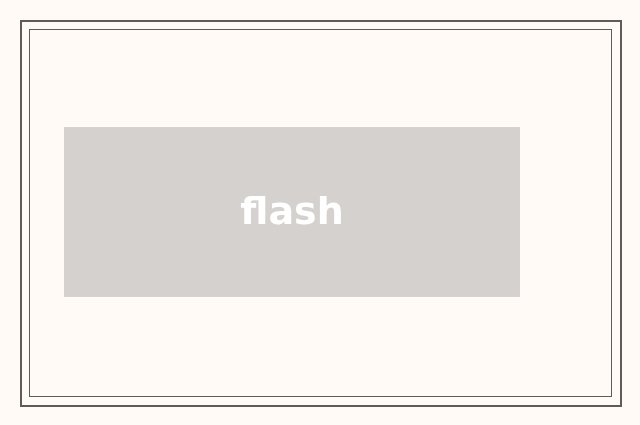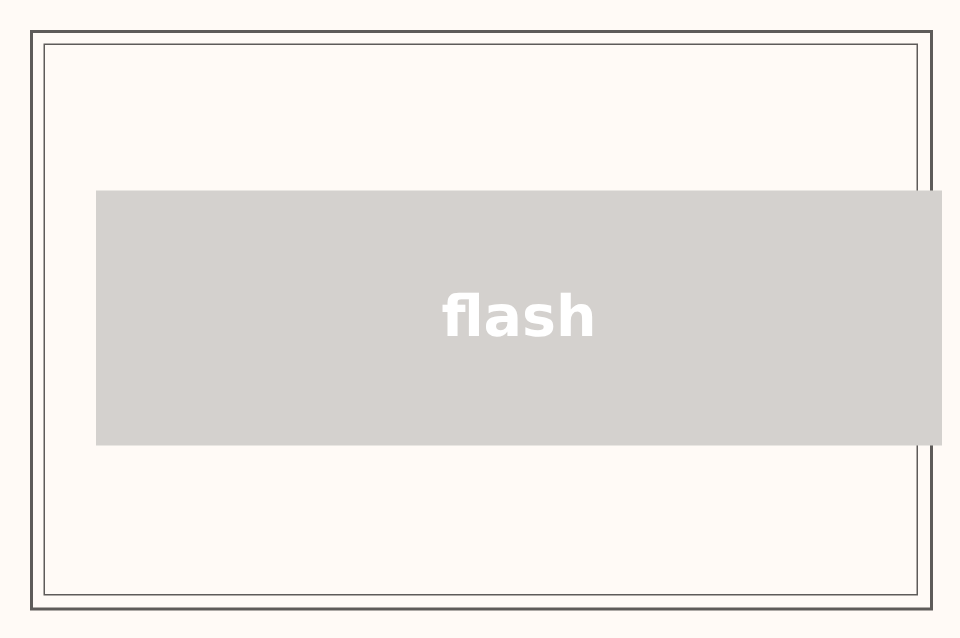--- a/index.html
+++ b/index.html
@@ -1,19 +1,19 @@
 <!DOCTYPE html>
 <html><head>
   <meta charset="utf-8">
   <style>
     html, body { margin: 0; padding: 0; }
     body { width: 640px; height: 425px; background: #fffaf6; position: relative; overflow: hidden; font-family: "DejaVu Sans", sans-serif; }
     .outer { position: absolute; left: 20px; top: 20px; width: 598px; height: 383px; border: 2px solid #5e5b59; box-sizing: content-box; }
     .inner { position: absolute; left: 29px; top: 29px; width: 581px; height: 366px; border: 1px solid #5e5b59; }
-    .placeholder { position: absolute; left: 64px; top: 127px; width: 564px; height: 170px; background: #d4d1ce; display: flex; align-items: center; justify-content: center; }
+    .placeholder { position: absolute; left: 64px; top: 127px; width: 456px; height: 170px; background: #d4d1ce; display: flex; align-items: center; justify-content: center; }
     .placeholder span { color: #ffffff; font-weight: bold; font-size: 38px; letter-spacing: 0px; margin-top: -2px; }
   </style>
 </head>
 <body>
 
 <div class="outer"></div>
 <div class="inner"></div>
 <div class="placeholder">
   <span>flash</span>
 </div>

